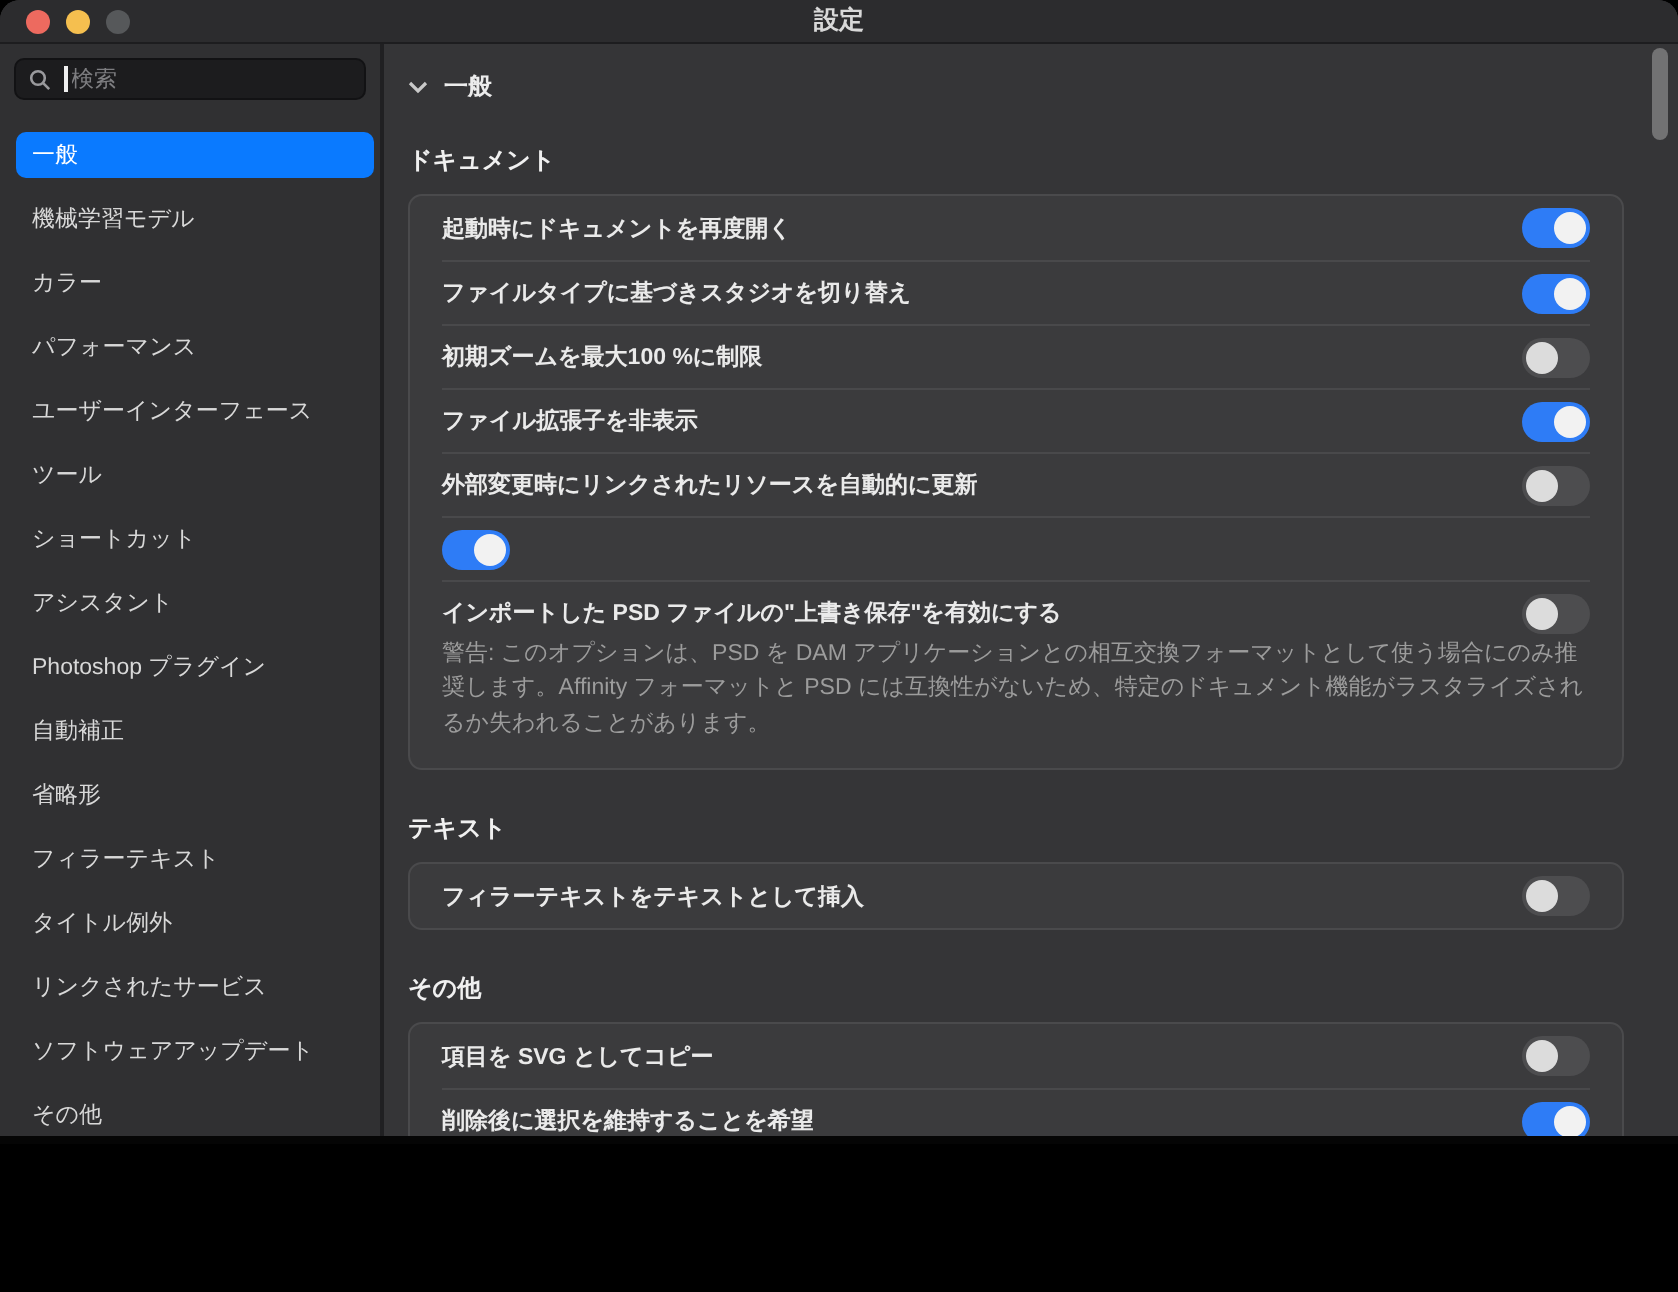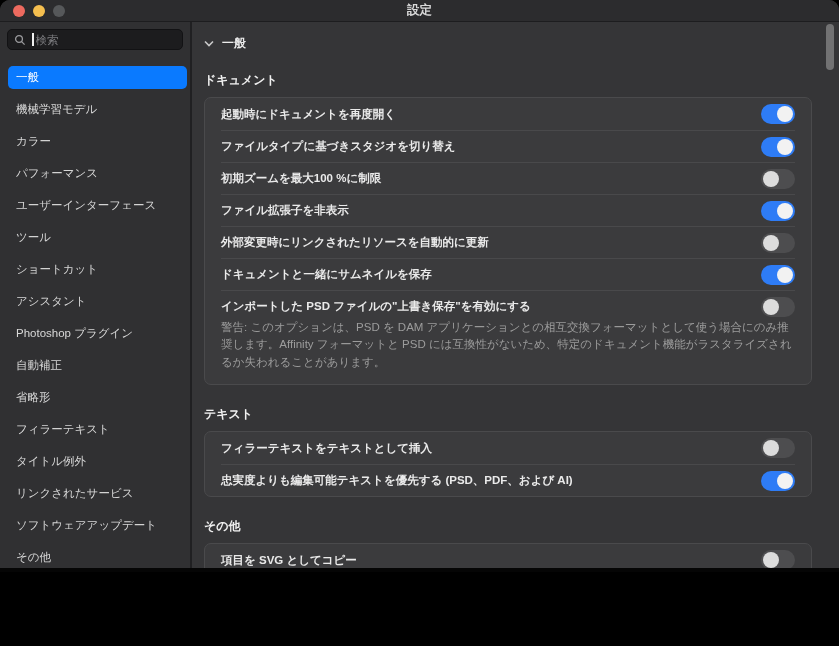--- a/index.html
+++ b/index.html
@@ -193,47 +193,40 @@
                 <div class="knob"></div>
               </div>
             </div>
             <div class="row">
               <div class="row-label">外部変更時にリンクされたリソースを自動的に更新</div>
               <div class="switch off">
                 <div class="knob"></div>
               </div>
             </div>
             <div class="row">
-              <div class="row-label">ドキュメントと一緒にサムネイルを保存</div>
               <div class="switch on">
                 <div class="knob"></div>
               </div>
             </div>
             <div class="row">
               <div class="row-label">インポートした PSD ファイルの"上書き保存"を有効にする</div>
               <div class="switch off">
                 <div class="knob"></div>
               </div>
             </div>
             <div class="warning">警告:  このオプションは、PSD を DAM アプリケーションとの相互交換フォーマットとして使う場合にのみ推奨します。Affinity フォーマットと PSD には互換性がないため、特定のドキュメント機能がラスタライズされるか失われることがあります。</div>
           </div>
           <div class="section-title">テキスト</div>
           <div class="group-box">
             <div class="row">
               <div class="row-label">フィラーテキストをテキストとして挿入</div>
               <div class="switch off">
                 <div class="knob"></div>
               </div>
             </div>
-            <div class="row">
-              <div class="row-label">忠実度よりも編集可能テキストを優先する (PSD、PDF、および AI)</div>
-              <div class="switch on">
-                <div class="knob"></div>
-              </div>
-            </div>
           </div>
           <div class="section-title">その他</div>
           <div class="group-box">
             <div class="row">
               <div class="row-label">項目を SVG としてコピー</div>
               <div class="switch off">
                 <div class="knob"></div>
               </div>
             </div>
             <div class="row">

